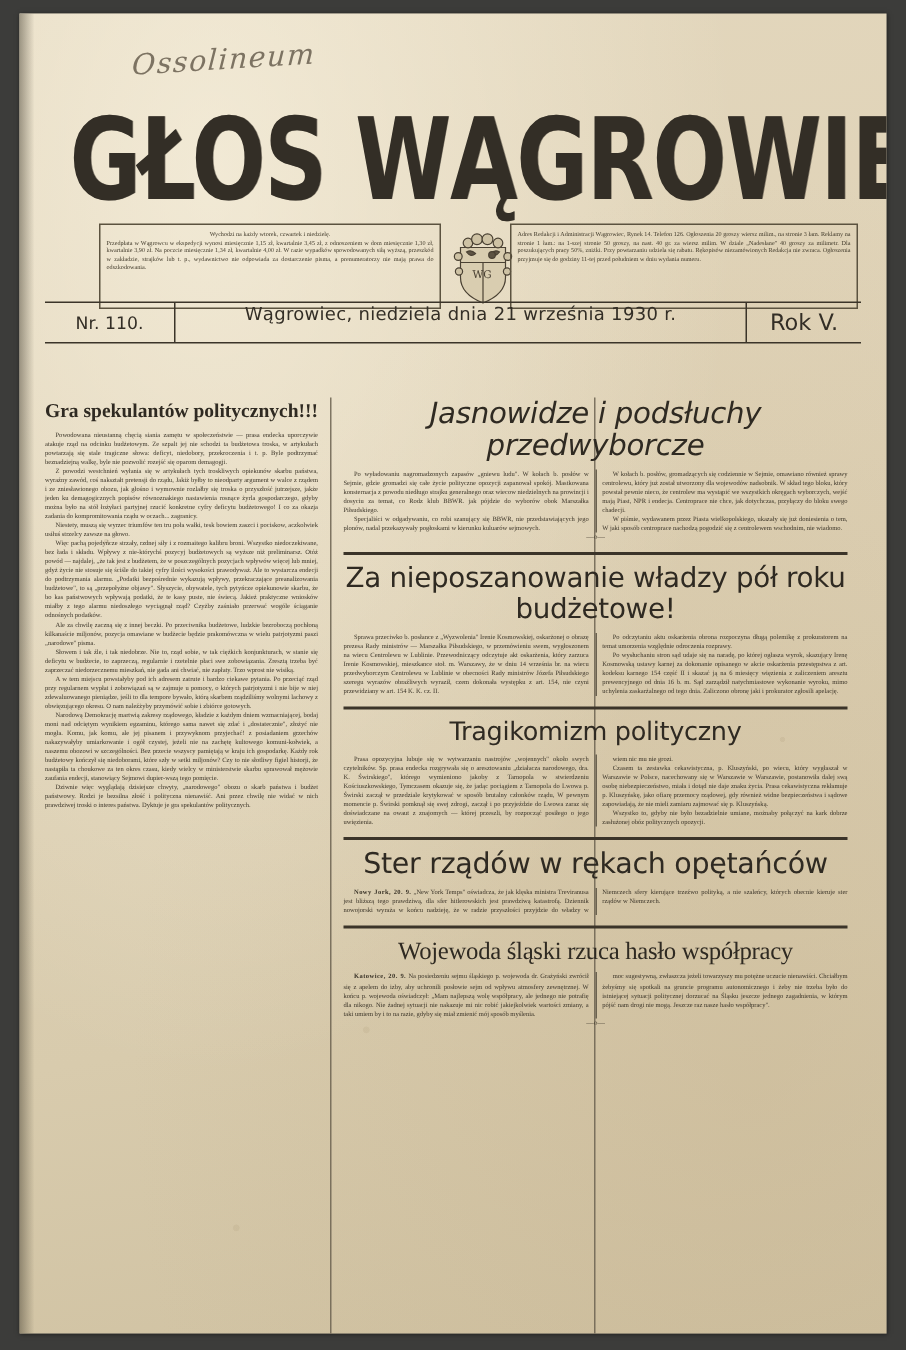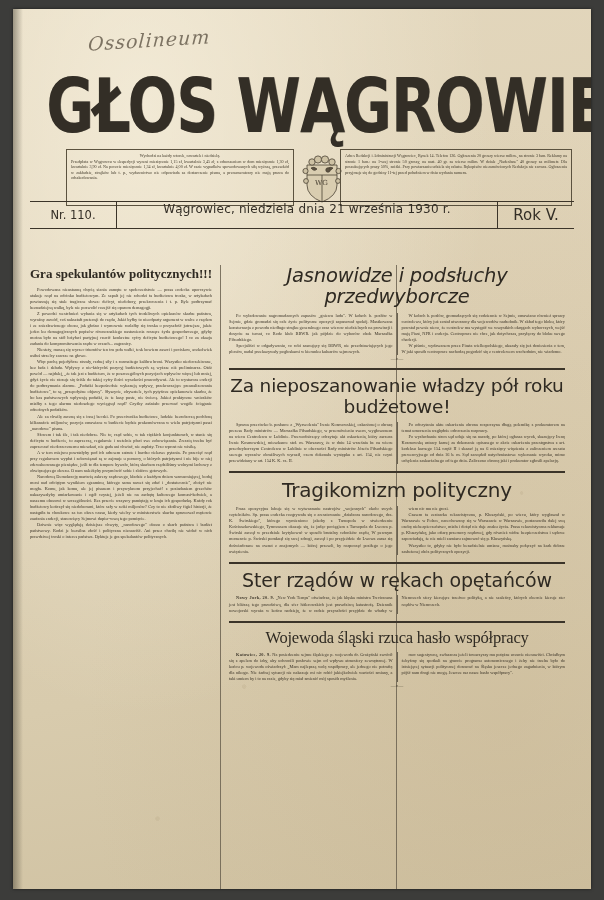--- a/index.html
+++ b/index.html
@@ -205,21 +205,21 @@
     font-family: "DejaVu Sans", sans-serif;
     text-align: center;
     color: #2f2a22;
     line-height: 1.1;
     letter-spacing: -0.2px;
   }
   #hl-left { font-size: 13px; margin: 2px 0 5px 0; }
 
   .sec-head-1 { font-size: 19.5px; margin: 0 0 5px 0; font-style: italic; }
   .sec-head-2 { font-size: 18.5px; margin: 0 0 5px 0; }
-  .sec-head-3 { font-size: 20px; margin: 0 0 5px 0; }
+  .sec-head-3 { font-size: 17px; margin: 0 0 5px 0; }
   .sec-head-4 { font-size: 19px; margin: 0 0 5px 0; }
   .sec-head-5 { font-size: 16.5px; margin: 0 0 5px 0; font-family: Liberation Serif, serif; }
 
   .hr-heavy {
     border: none;
     border-top: 2px solid #3b3429;
     margin: 7px 0 6px 0;
     height: 0;
   }
 

